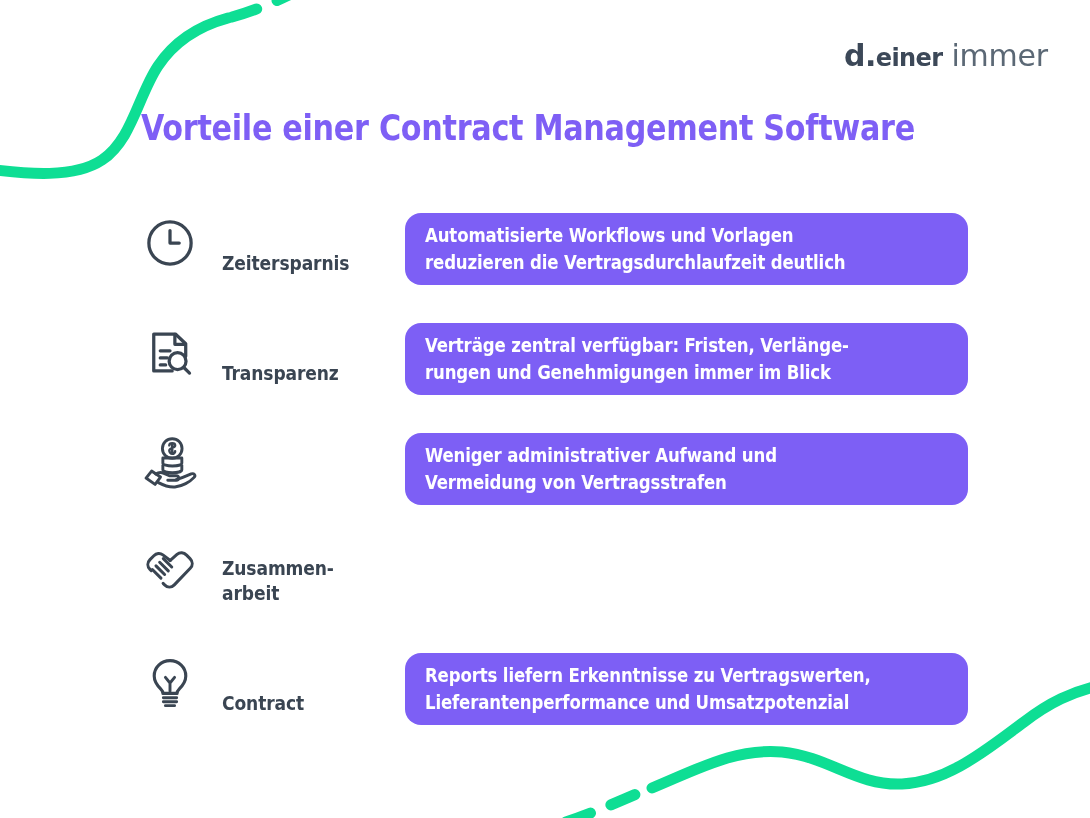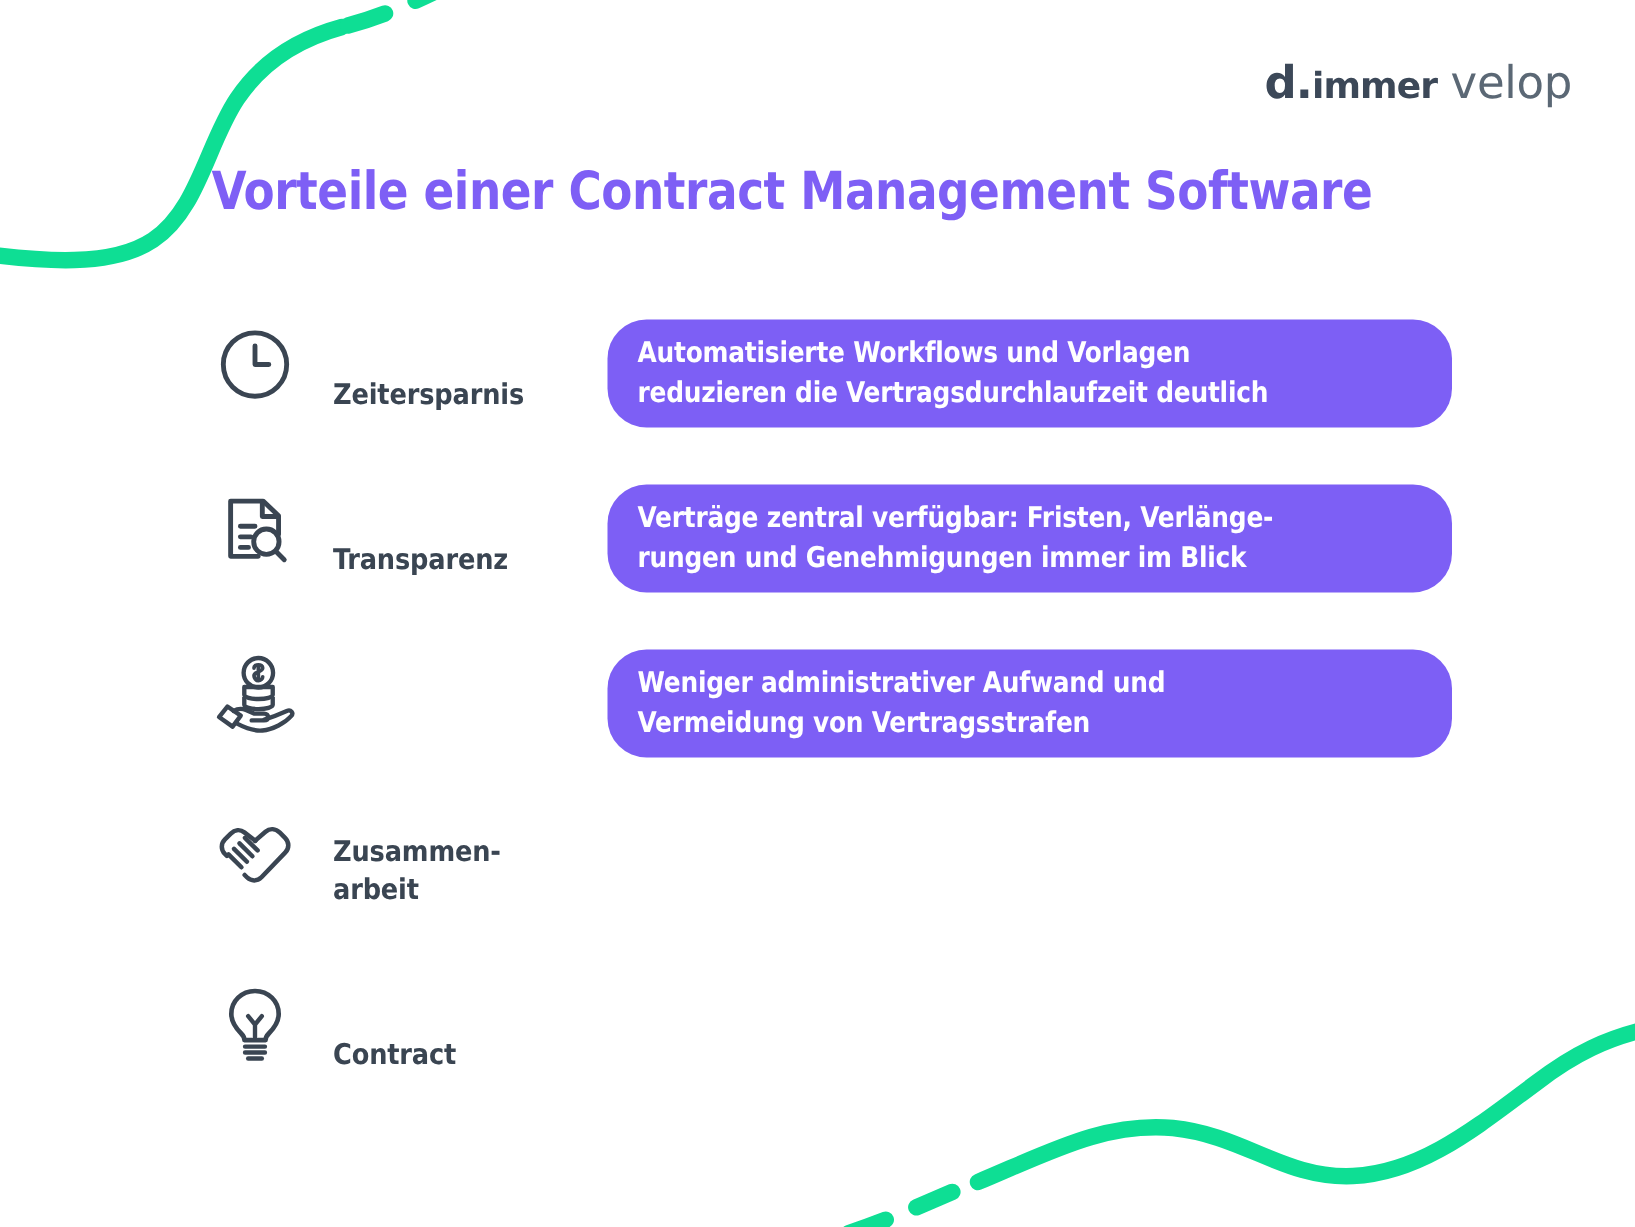--- a/index.html
+++ b/index.html
@@ -105,21 +105,21 @@
     line-height: 1.32;
     letter-spacing: -0.1px;
   }
   .row-pill {
     position: absolute;
     left: 405px;
     top: 17px;
     width: 563px;
     height: 72px;
     background: #7d5ff5;
-    border-radius: 26px;
+    border-radius: 16px;
     box-sizing: border-box;
     padding: 0 20px;
     display: flex;
     flex-direction: column;
     justify-content: center;
   }
   .pill-line {
     font-family: "DejaVu Sans Condensed", "Liberation Sans Narrow", "Liberation Sans", sans-serif;
     font-size: 19px;
     font-weight: 700;
@@ -139,22 +139,22 @@
   <path d="M -20 168 C 30 175 75 178 102 160 C 132 140 138 96 158 66 C 178 36 206 24 228 18" stroke="#0ede94" stroke-width="11" stroke-linecap="round"></path>
 
   <path d="M 232 17 C 262 9 292 -6 322 -22" stroke="#0ede94" stroke-width="11" stroke-linecap="round" stroke-dasharray="26 22"></path>
 
   <path d="M 566 822 C 596 812 622 800 648 789" stroke="#0ede94" stroke-width="11" stroke-linecap="round" stroke-dasharray="26 22"></path>
 
   <path d="M 652 788 C 700 768 736 748 782 752 C 830 757 856 786 902 784 C 948 782 986 750 1024 722 C 1050 702 1072 692 1098 686" stroke="#0ede94" stroke-width="11" stroke-linecap="round"></path>
 </svg>
 
 <div class="logo">
-  <span class="logo-mark"><span>d.</span><span class="small-caps">immer</span></span>
-  <span class="logo-word">velop</span>
+  <span class="logo-mark"><span>d.</span><span class="small-caps">einer</span></span>
+  <span class="logo-word">immer</span>
 </div>
 
 <div class="page-title">Vorteile einer Contract Management Software</div>
 
 <div class="rows">
 
   <div class="row">
     <div class="row-icon">
       <svg viewBox="0 0 48 48" width="52" height="52" fill="none" xmlns="http://www.w3.org/2000/svg">
         <circle cx="24" cy="24" r="19.5" stroke="#3a4552" stroke-width="3"></circle>
@@ -229,15 +229,19 @@
       <svg viewBox="0 0 48 52" width="50" height="54" fill="none" xmlns="http://www.w3.org/2000/svg">
         <path d="M24 4.5 C15.4 4.5 8.8 11 8.8 19.2 C8.8 25 12.2 28.8 15 31.6 C16.4 33 17.2 34.2 17.2 36 H30.8 C30.8 34.2 31.6 33 33 31.6 C35.8 28.8 39.2 25 39.2 19.2 C39.2 11 32.6 4.5 24 4.5 Z" stroke="#3a4552" stroke-width="3" stroke-linejoin="round"></path>
         <path d="M24 26 V34 M24 26 L19.6 20.6 M24 26 L28.4 20.6" stroke="#3a4552" stroke-width="2.8" stroke-linecap="round" stroke-linejoin="round"></path>
         <path d="M17.6 40.2 H30.4 M17.6 44 H30.4" stroke="#3a4552" stroke-width="2.8" stroke-linecap="round"></path>
         <path d="M19.6 47.8 H28.4" stroke="#3a4552" stroke-width="2.8" stroke-linecap="round"></path>
       </svg>
     </div>
     <div class="row-label">
       <span>Contract</span>
     </div>
+    <div class="row-pill">
+      <span class="pill-line">Reports liefern Erkenntnisse zu Vertragswerten,</span>
+      <span class="pill-line">Lieferantenperformance und Umsatzpotenzial</span>
+    </div>
   </div>
 
 </div>
 
 </body></html>

